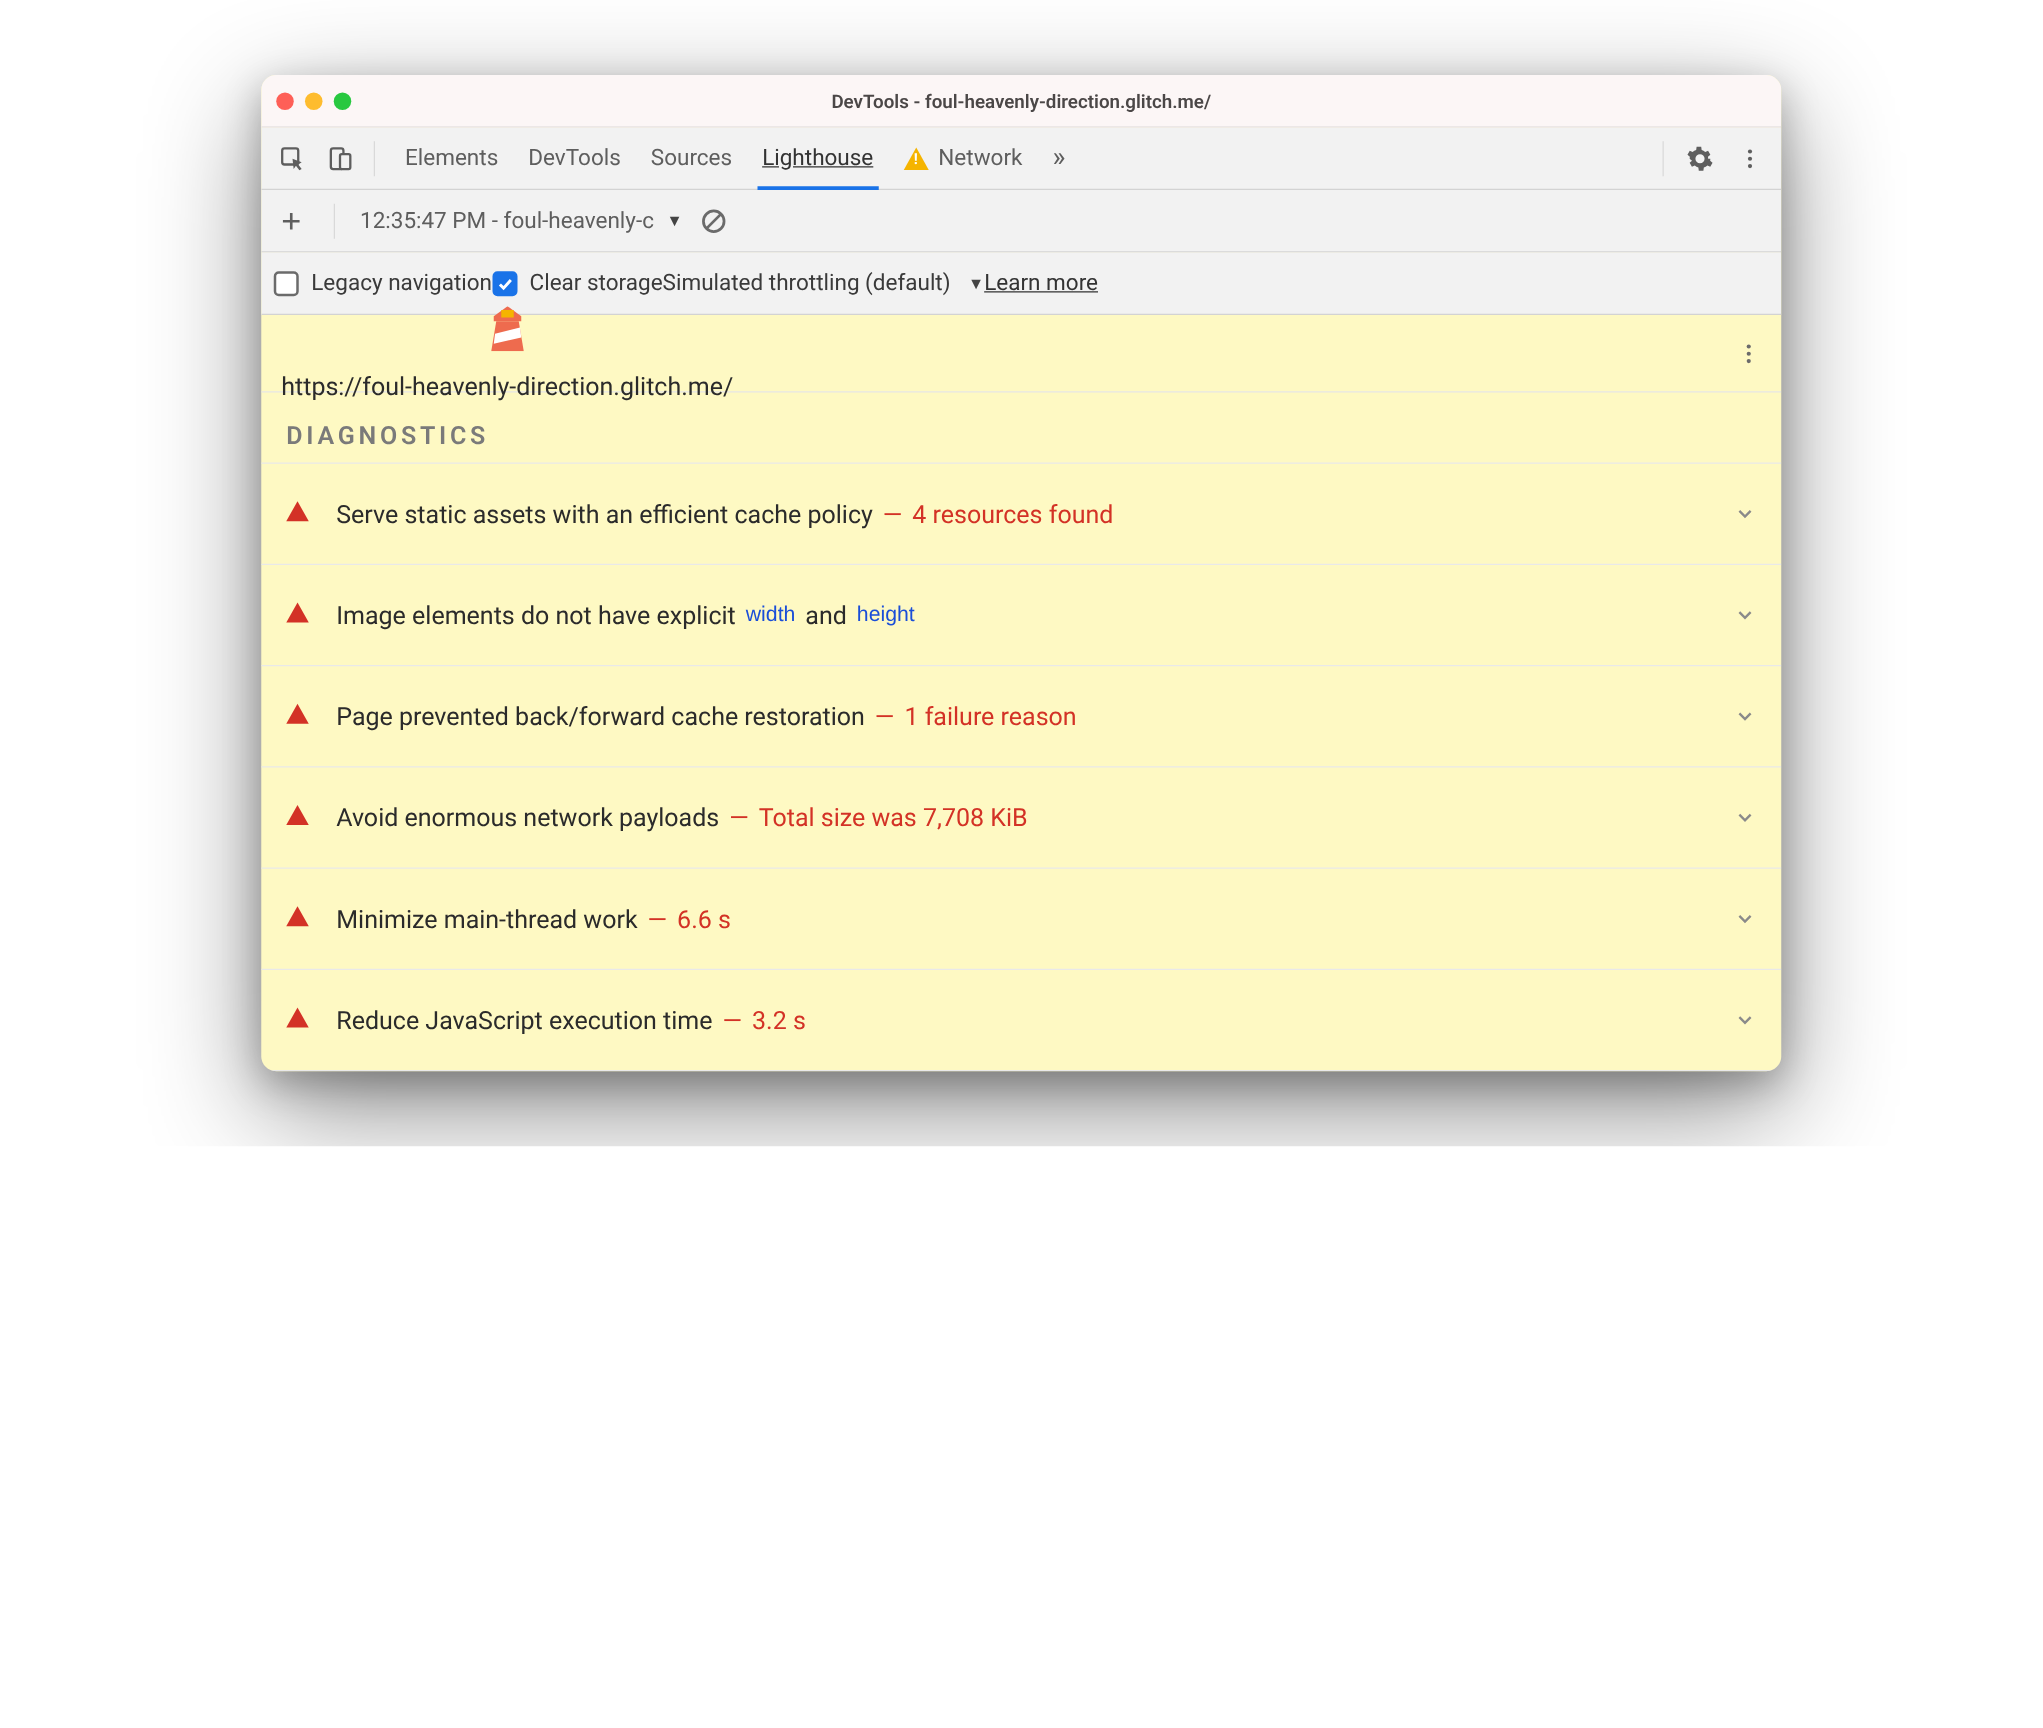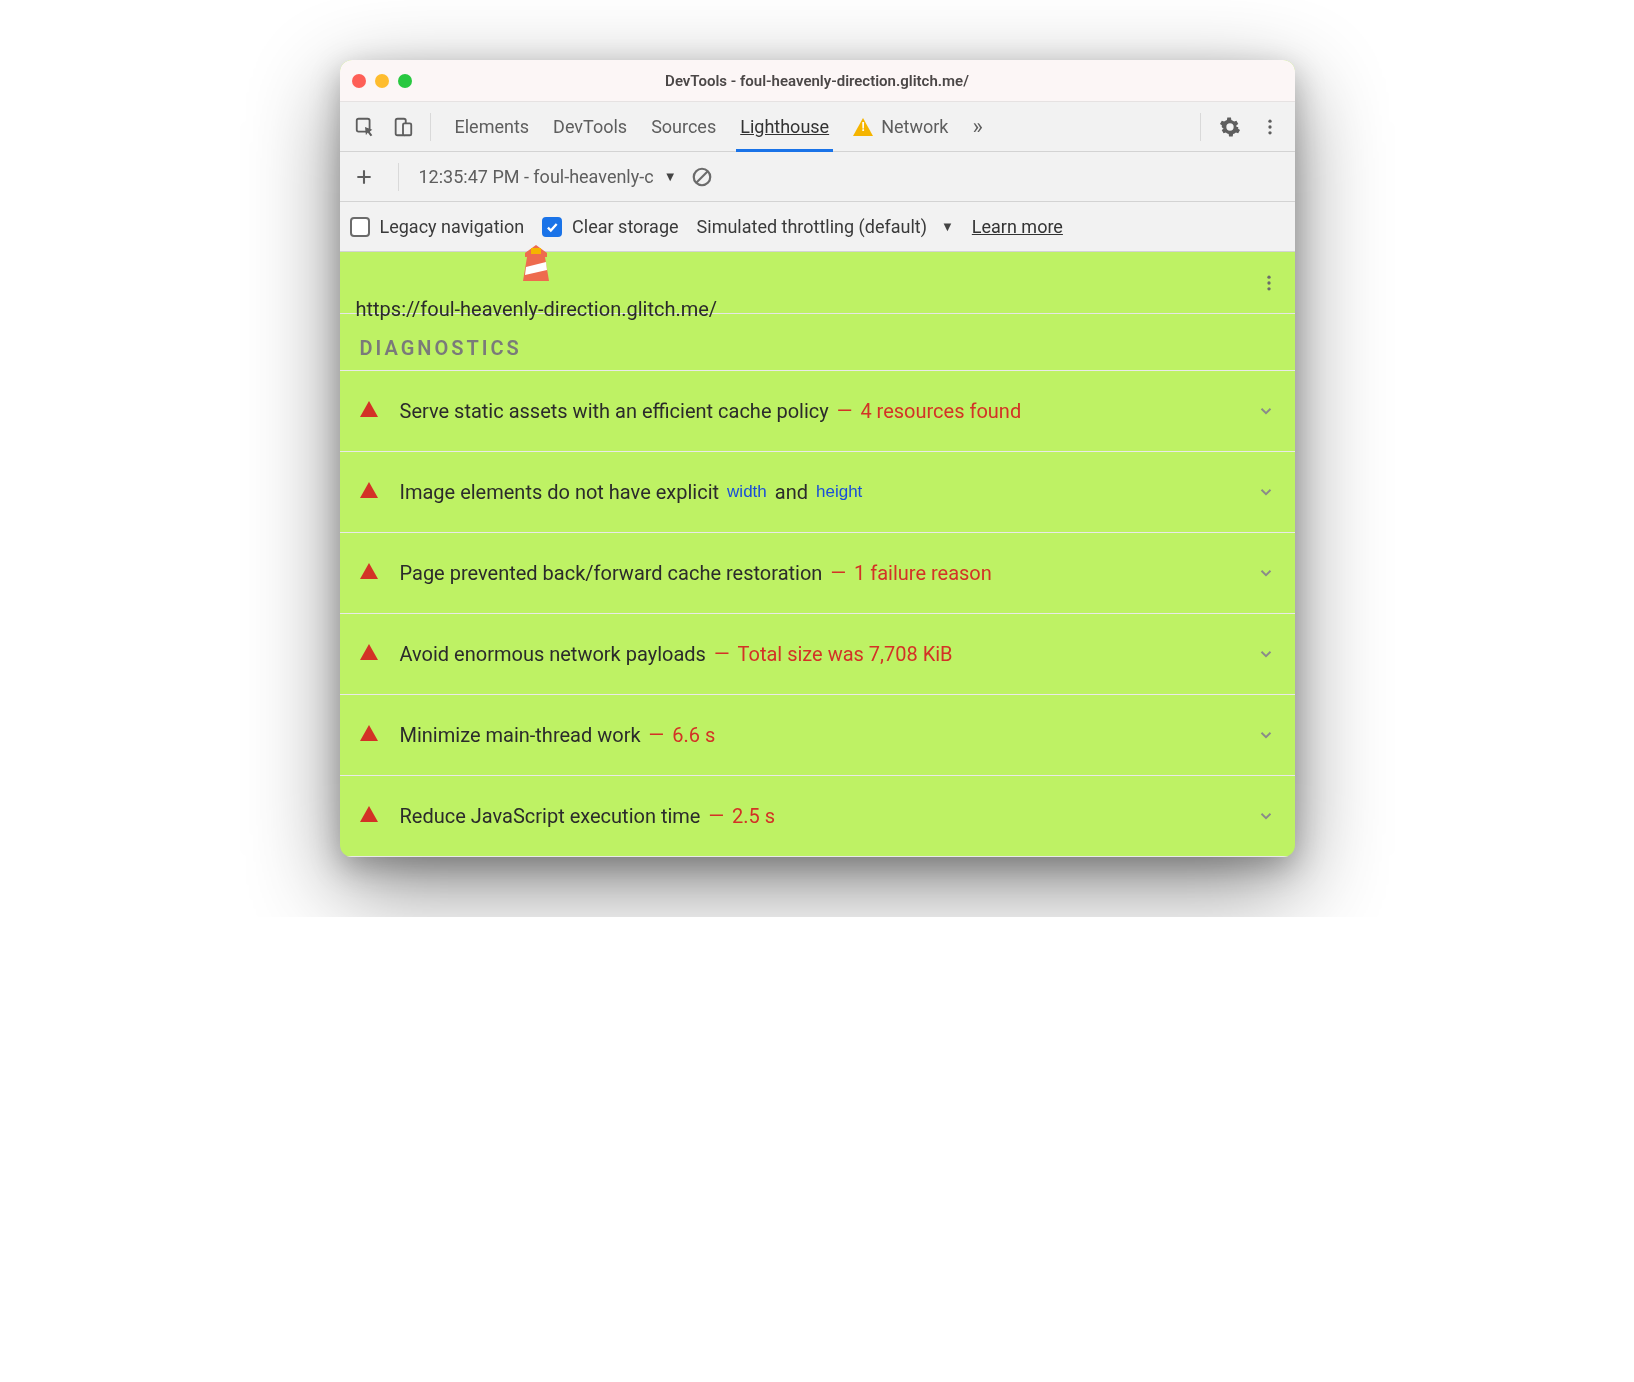--- a/index.html
+++ b/index.html
@@ -4,22 +4,22 @@
 <style>
   * { box-sizing: border-box; margin: 0; padding: 0; }
   body {
     font-family: -apple-system, BlinkMacSystemFont, "Segoe UI", Roboto, Helvetica, Arial, sans-serif;
     background: #fff;
     padding: 60px;
     display: flex;
     justify-content: center;
   }
   .window {
-    width: 955px;
-    background: #bef264;
+    width: 1216px;
+    background: #fef9c3;
     border-radius: 12px;
     box-shadow: 0 30px 90px rgba(0,0,0,0.45), 0 10px 30px rgba(0,0,0,0.25);
     overflow: hidden;
   }
   .titlebar {
     display: flex;
     align-items: center;
     height: 42px;
     background: #fcf6f6;
     border-bottom: 1px solid #e6e2e2;
@@ -55,21 +55,21 @@
     padding:0 10px; gap:14px; font-size:18px; color:#5e5e5e;
   }
   .plusbtn { width:28px; height:28px; display:flex; align-items:center; justify-content:center; color:#5e5e5e;}
   .dropdown { display:flex; align-items:center; gap:10px; max-width:350px; overflow:hidden; white-space:nowrap;}
   .dropdown span.lbl { overflow:hidden; text-overflow:ellipsis;}
   .tri-down { font-size:13px; color:#444;}
   .nosign { color:#777;}
   .optsbar {
     display:flex; align-items:center; height:50px;
     background:#f2f2f2; border-bottom:1px solid #d3d3d3;
-    padding:0 10px; gap:18px; font-size:18px; color:#3a3a3a;
+    padding:0 10px; font-size:18px; color:#3a3a3a;
   }
   .chk { display:flex; align-items:center; gap:10px;}
   .checkbox { width:20px; height:20px; border:2px solid #6b6b6b; border-radius:4px; background:#fff; display:flex; align-items:center; justify-content:center;}
   .checkbox.checked { background:#1a73e8; border-color:#1a73e8;}
   .checkbox.checked svg { width:14px; height:14px;}
   .learnmore { text-decoration: underline; color:#333;}
   .reportbar {
     display:flex; align-items:center; justify-content:space-between;
     height:62px; padding:0 16px; border-bottom:1px solid #e6e6e6;
   }
@@ -299,21 +299,21 @@
             <polyline points="6 9 12 15 18 9"></polyline>
           </svg>
         </span>
     </div>
 
     <div class="audit">
       <span class="mark"><span class="warn-tri"></span></span>
       <div class="content">
         <span>Reduce JavaScript execution time</span>
         <span class="sep">—</span>
-        <span class="detail">2.5 s</span>
+        <span class="detail">3.2 s</span>
       </div>
       <span class="expand">
           <svg width="18" height="18" viewBox="0 0 24 24" fill="none" stroke="#8a8a8a" stroke-width="2.5">
             <polyline points="6 9 12 15 18 9"></polyline>
           </svg>
         </span>
     </div>
 
   </div>
 

